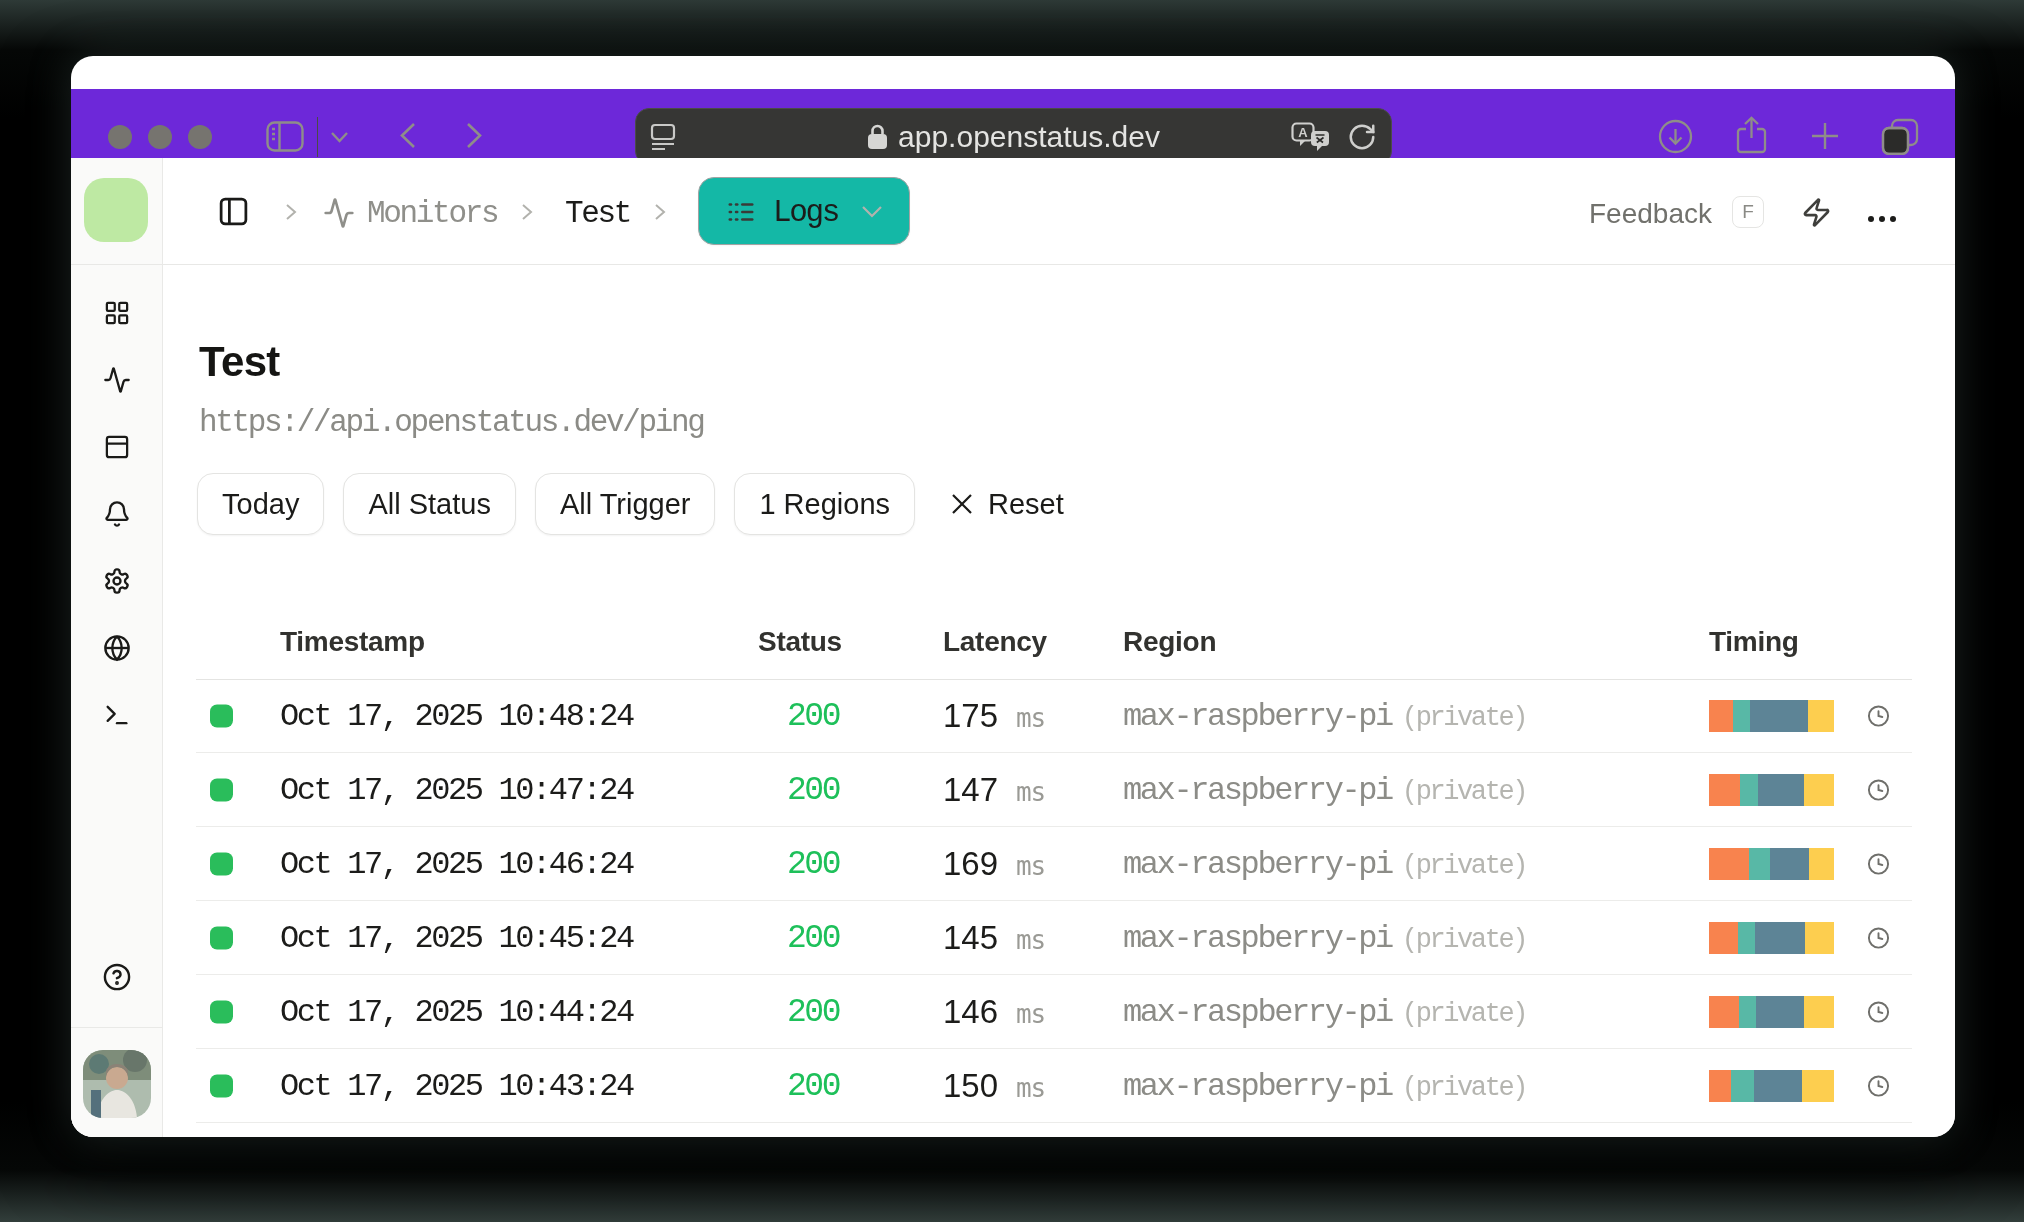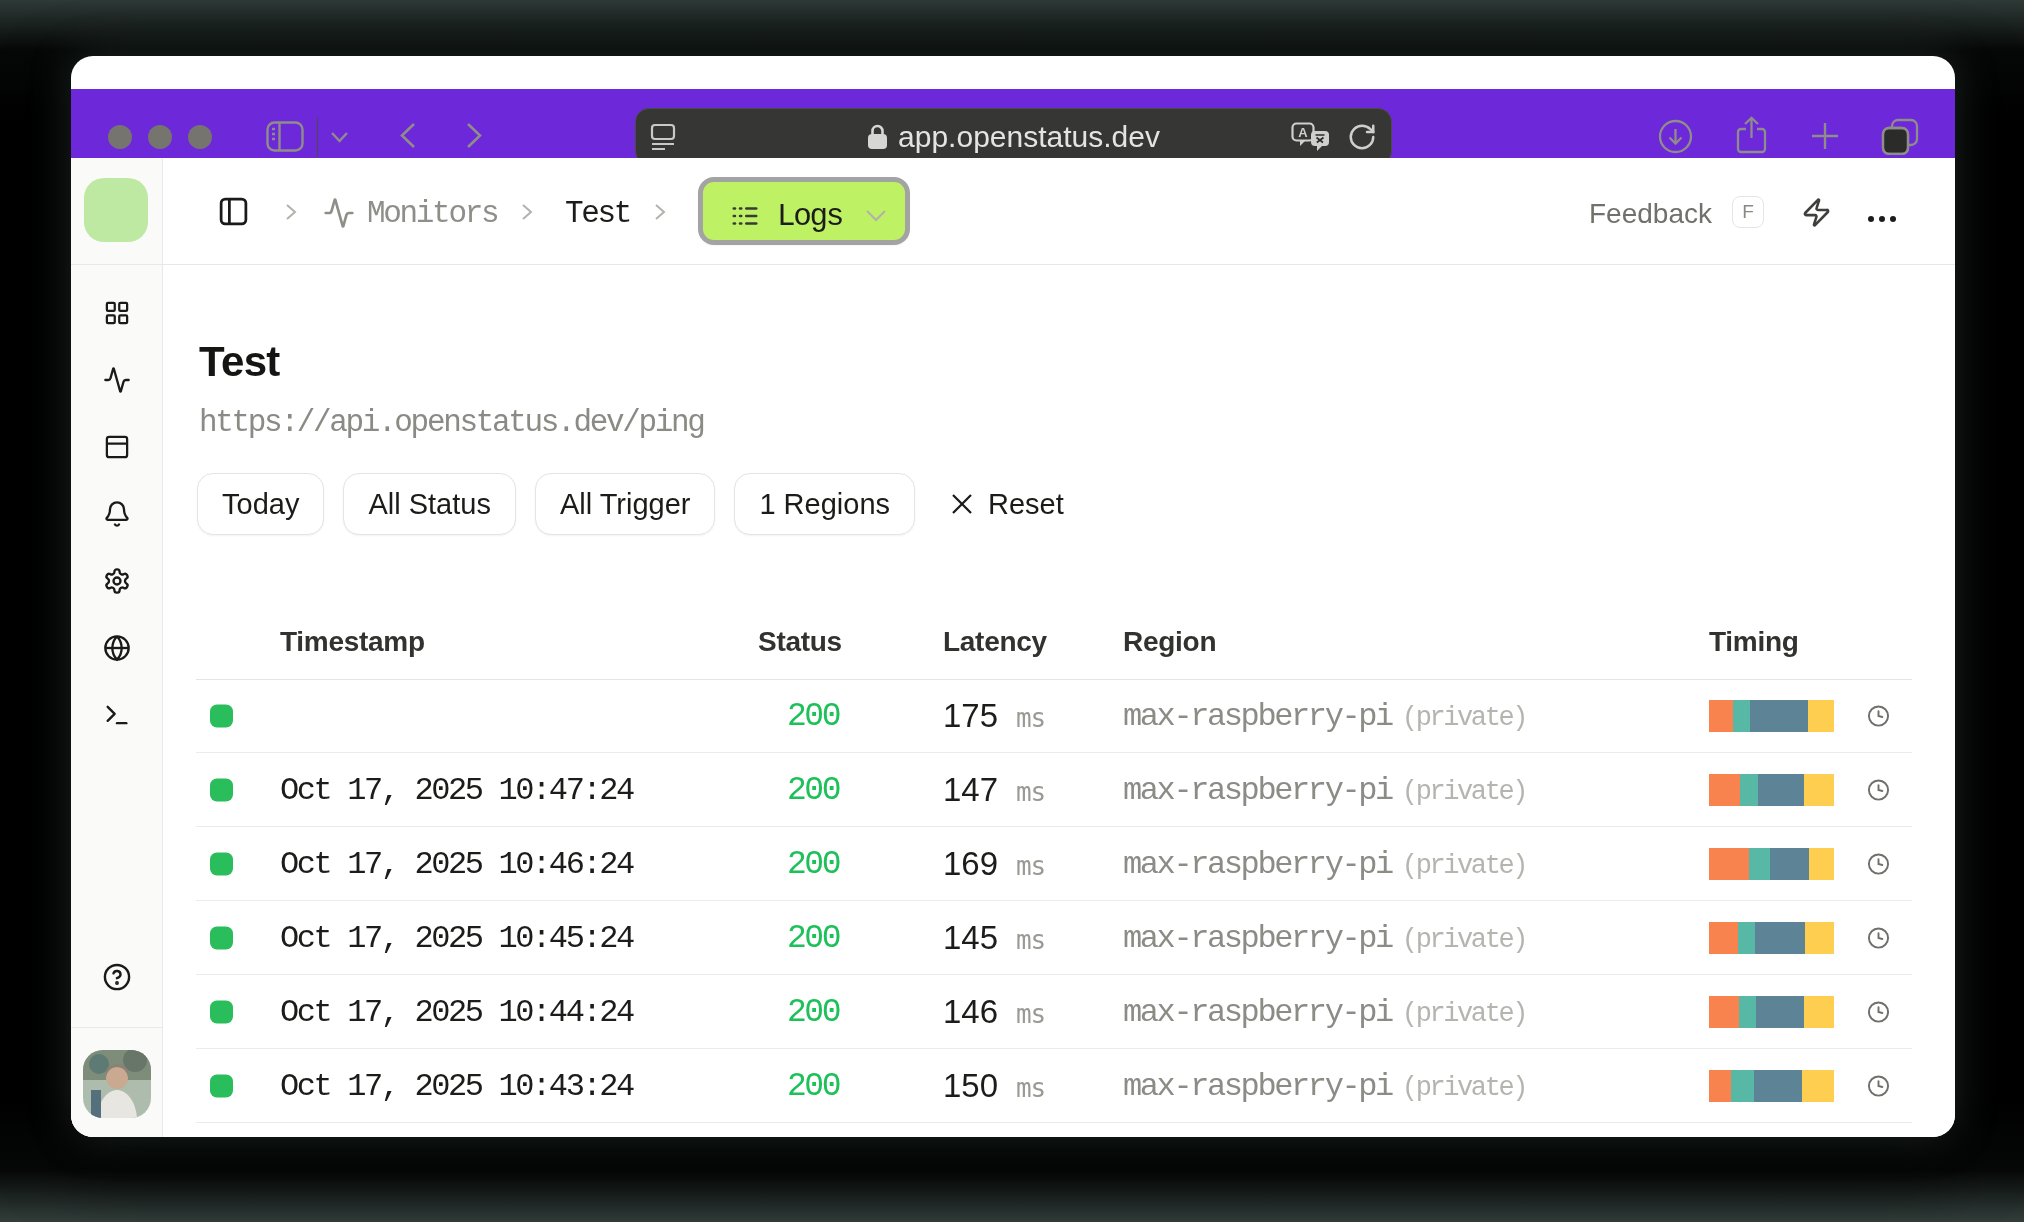--- a/index.html
+++ b/index.html
@@ -35,21 +35,21 @@
   .rail-top-divider { position:absolute; left:0; top:106px; width:100%; height:1px; background:#e8e8e6; }
   .logo { position:absolute; left:13px; top:20px; width:64px; height:64px; border-radius:20px; background:var(--logo,#bee9a3); }
   .rail-icon { position:absolute; left:50%; transform:translate(-50%,-50%); }
   .rail-divider { position:absolute; left:0; top:869px; width:100%; height:1px; background:#e9e9e7; }
   .avatar { position:absolute; left:12px; top:892px; width:68px; height:68px; border-radius:20px; overflow:hidden; }
   .main { position:relative; flex:1; height:100%; }
   .app-header { position:absolute; left:0; top:0; width:100%; height:107px; border-bottom:1px solid #e8e8e6; }
   .ah { position:absolute; }
   .crumb { font-size:31px; color:#8f8f8a; }
   .crumb.dark { color:#1c1c1a; }
-  .logs-btn { position:absolute; left:535px; top:19px; width:212px; height:68px; border:5px solid #a3a3a3; border-radius:16px; background:#bef264; box-shadow:0 1px 2px rgba(0,0,0,.04); }
+  .logs-btn { position:absolute; left:535px; top:19px; width:212px; height:68px; border:1px solid #a3a3a3; border-radius:16px; background:#14b8a6; box-shadow:0 1px 2px rgba(0,0,0,.04); }
   .feedback { font-size:28px; color:#71716c; }
   .fbadge { position:absolute; left:1569px; top:38px; width:32px; height:32px; border:1.5px solid #e5e5e3; border-radius:8px; color:#8a8a85; font-size:19px; display:flex; align-items:center; justify-content:center; }
   .dots span { display:inline-block; width:6px; height:6px; border-radius:50%; background:#1c1c1a; margin-left:5px; }
   
   .page-title { position:absolute; left:36px; top:180px; font-size:42px; font-weight:700; color:#151513; letter-spacing:-0.015em; }
   .page-url { position:absolute; left:36px; top:247px; font-size:31px; color:#8b8b86;text-align:center; }
   .filters { position:absolute; left:34px; top:315px; display:flex; align-items:center; gap:19px; }
   .fbtn { height:62px; padding:0 24px; border:1px solid #e4e4e2; border-radius:16px; background:#fff;
     font-size:29px; color:#1b1b19; display:flex; align-items:center; box-shadow:0 1px 2px rgba(0,0,0,.05);
     font-family:"Liberation Sans", sans-serif; }
@@ -275,20 +275,21 @@
 
       <span class="thead-label" style="left:117px">Timestamp</span>
       <span class="thead-label" style="left:595px">Status</span>
       <span class="thead-label" style="left:780px">Latency</span>
       <span class="thead-label" style="left:960px">Region</span>
       <span class="thead-label" style="left:1546px">Timing</span>
 
       <div class="rows">
   <div class="row">
     <div class="cell ind"></div>
+    <span class="cell c-ts mono">Oct 17, 2025 10:48:24</span>
     <span class="cell c-status mono">200</span>
     <span class="cell c-lat"><b style="font-weight:400">175</b><span class="unit">ms</span></span>
     <span class="cell c-region mono"><span>max-raspberry-pi</span><span class="vis">(private)</span></span>
     <div class="cell c-bar">
               <span style="width: 24px; background: rgb(248, 131, 78);"></span>
               <span style="width: 17px; background: rgb(88, 184, 166);"></span>
               <span style="width: 58px; background: rgb(93, 132, 150);"></span>
               <span style="width: 26px; background: rgb(253, 206, 79);"></span>
             </div>
     <svg class="cell c-clock" width="23" height="23" viewBox="0 0 24 24" fill="none" stroke="#6f6f6b" stroke-width="2" stroke-linecap="round">

